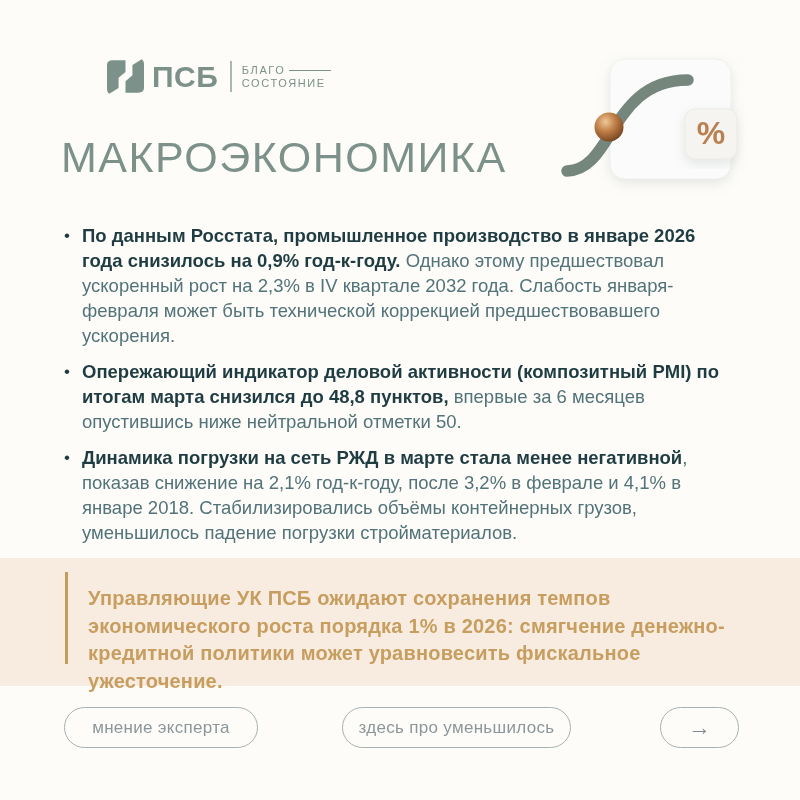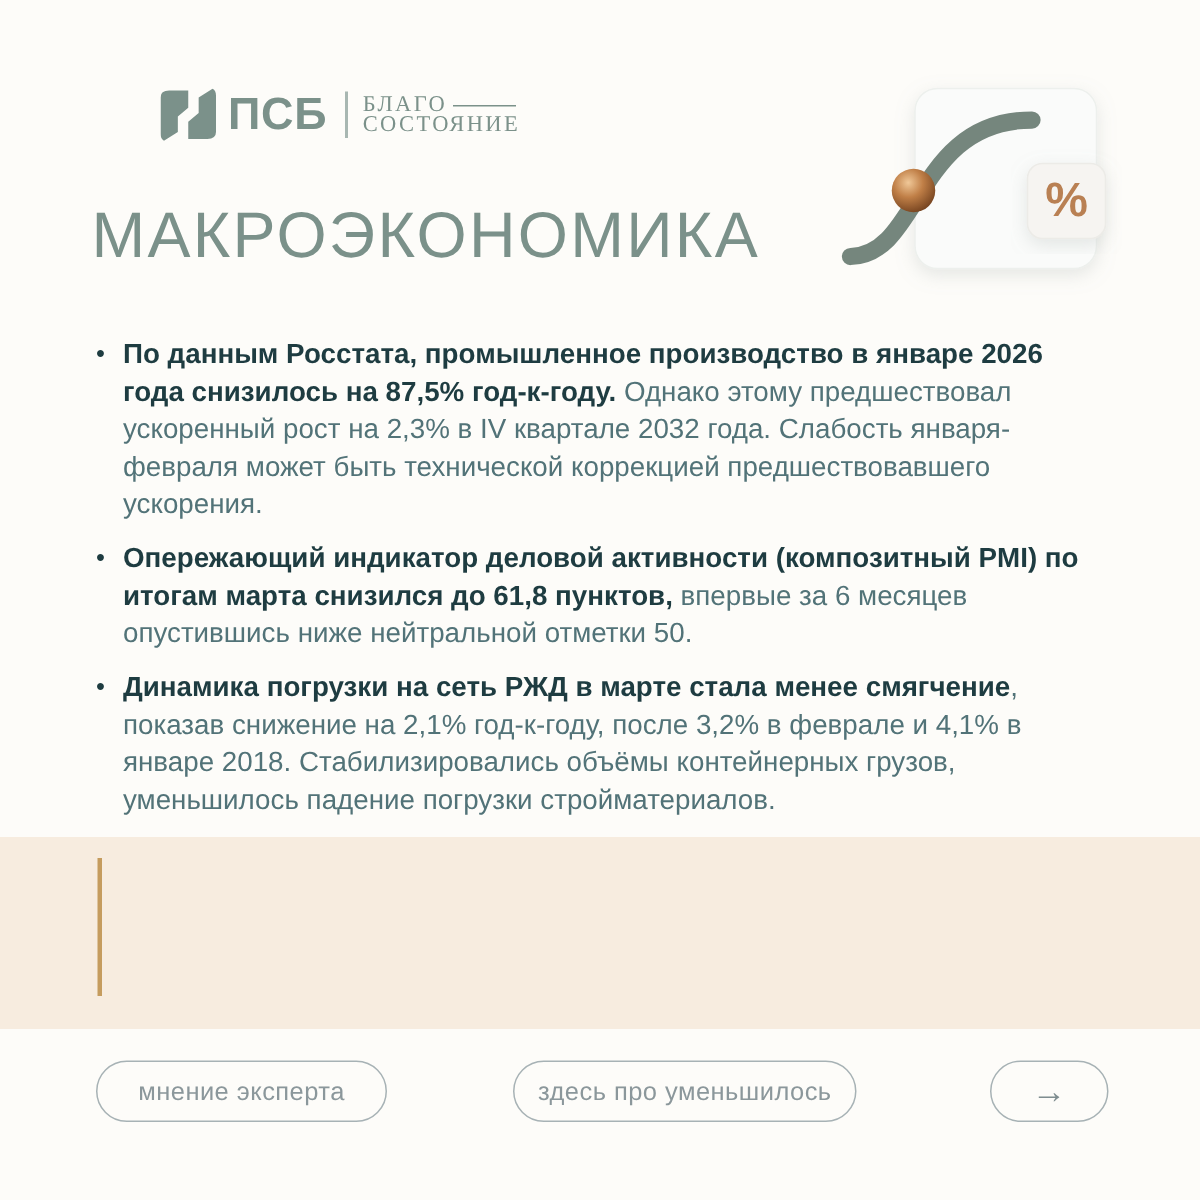--- a/index.html
+++ b/index.html
@@ -7,21 +7,21 @@
     width:800px;height:800px;position:relative;overflow:hidden;
     background:#fdfcf9;
     font-family:"Liberation Sans",sans-serif;
     -webkit-font-smoothing:antialiased;
   }
   
   .logo-row{position:absolute;left:63px;top:58px;display:flex;align-items:center;margin-left:44px;}
   .logo-mark{width:37px;height:37px;flex:0 0 auto;}
   .logo-name{font-size:30px;font-weight:700;color:#7b918a;letter-spacing:.5px;margin-left:8px;}
   .logo-divider{width:1.5px;height:31px;background:#8ba099;opacity:.75;margin:0 10px 0 12px;}
-  .logo-sub{font-family:Liberation Serif, serif;font-size:15px;line-height:13px;
+  .logo-sub{font-family:Liberation Sans, sans-serif;font-size:11px;line-height:13px;
     letter-spacing:1.6px;color:#7b918a;}
   .logo-sub-line1{display:flex;align-items:center;}
   .logo-sub-dash{display:inline-block;width:42px;height:1px;background:#7b918a;margin-left:4px;}
   
   .hero{position:absolute;left:548px;top:40px;width:244px;height:170px;}
   
   .page-title{position:absolute;left:61px;top:133px;
     font-size:43px;font-weight:400;letter-spacing:1.5px;color:#7b918a;text-align:center;}
   
   .bullets{position:absolute;left:64px;top:223px;width:668px;}
@@ -90,38 +90,39 @@
     </g>
   </svg>
 </div>
 
 <div class="page-title">МАКРОЭКОНОМИКА</div>
 
 <div class="bullets">
   <div class="bullet">
     <span class="bullet-dot">•</span>
     <span class="bullet-text">
-      <b>По данным Росстата, промышленное производство в январе 2026 года снизилось на 87,5% год-к-году.</b><span> Однако этому предшествовал ускоренный рост на 2,3% в IV квартале 2032 года. Слабость января-февраля может быть технической коррекцией предшествовавшего ускорения.</span>
+      <b>По данным Росстата, промышленное производство в январе 2026 года снизилось на 0,9% год-к-году.</b><span> Однако этому предшествовал ускоренный рост на 2,3% в IV квартале 2032 года. Слабость января-февраля может быть технической коррекцией предшествовавшего ускорения.</span>
     </span>
   </div>
   <div class="bullet">
     <span class="bullet-dot">•</span>
     <span class="bullet-text">
-      <b>Опережающий индикатор деловой активности (композитный PMI) по итогам марта снизился до 61,8 пунктов,</b><span> впервые за 6 месяцев опустившись ниже нейтральной отметки 50.</span>
+      <b>Опережающий индикатор деловой активности (композитный PMI) по итогам марта снизился до 48,8 пунктов,</b><span> впервые за 6 месяцев опустившись ниже нейтральной отметки 50.</span>
     </span>
   </div>
   <div class="bullet">
     <span class="bullet-dot">•</span>
     <span class="bullet-text">
-      <b>Динамика погрузки на сеть РЖД в марте стала менее смягчение</b><span>, показав снижение на 2,1% год-к-году, после 3,2% в феврале и 4,1% в январе 2018. Стабилизировались объёмы контейнерных грузов, уменьшилось падение погрузки стройматериалов.</span>
+      <b>Динамика погрузки на сеть РЖД в марте стала менее негативной</b><span>, показав снижение на 2,1% год-к-году, после 3,2% в феврале и 4,1% в январе 2018. Стабилизировались объёмы контейнерных грузов, уменьшилось падение погрузки стройматериалов.</span>
     </span>
   </div>
 </div>
 
 <div class="callout">
   <div class="callout-rule"></div>
+  <div class="callout-text">Управляющие УК ПСБ ожидают сохранения темпов экономического роста порядка 1% в 2026: смягчение денежно-кредитной политики может уравновесить фискальное ужесточение.</div>
 </div>
 
 <button class="pill pill-1">мнение эксперта</button>
 <button class="pill pill-2">здесь про уменьшилось</button>
 <button class="pill pill-arrow">
     <span>→</span>
   </button>
 
 </body></html>

